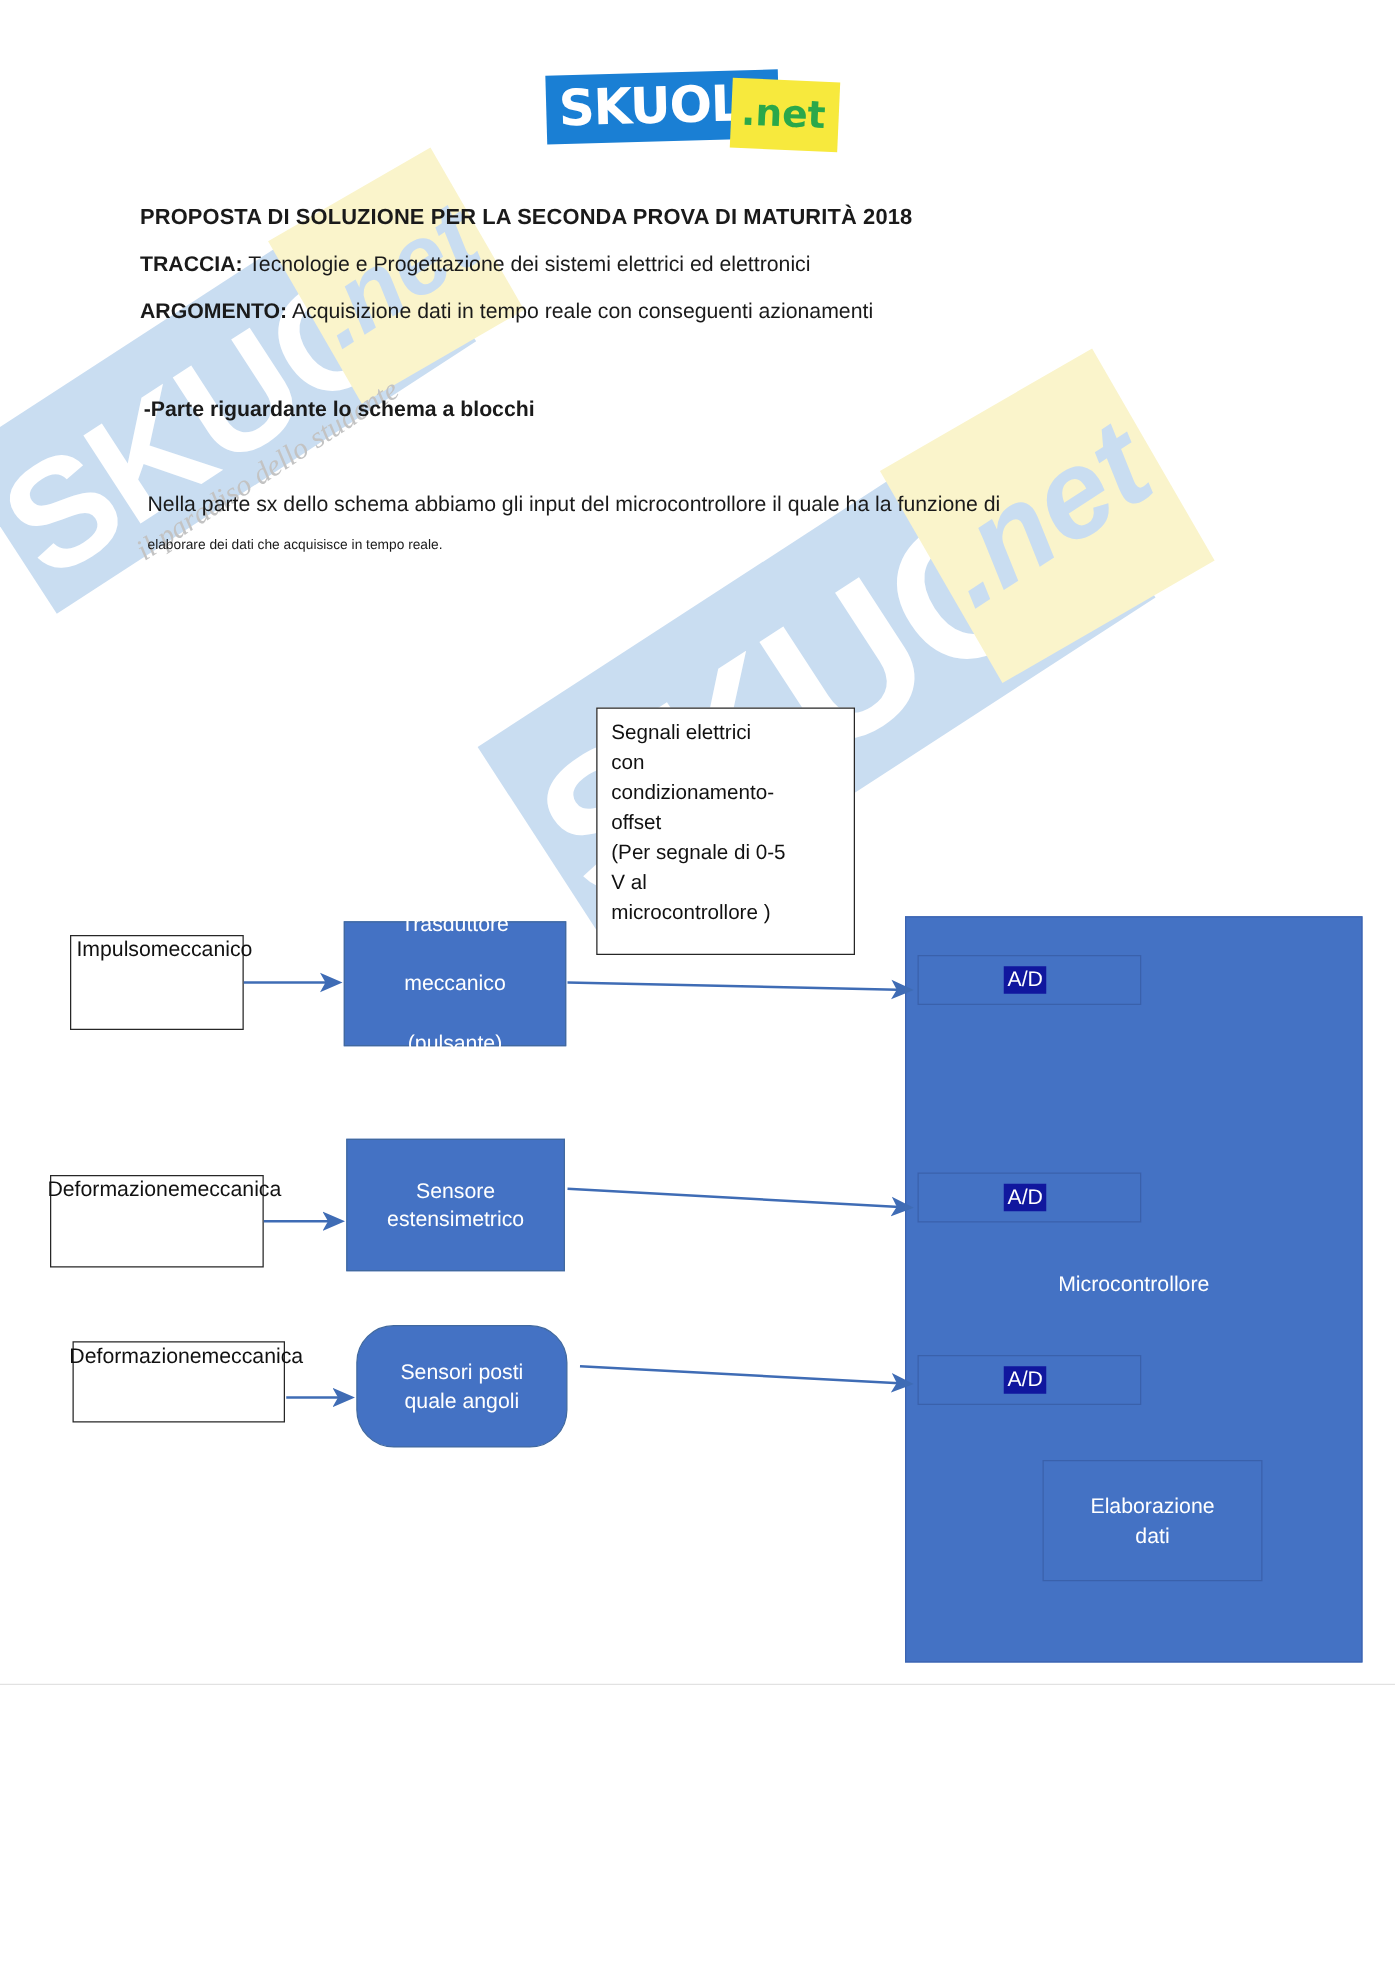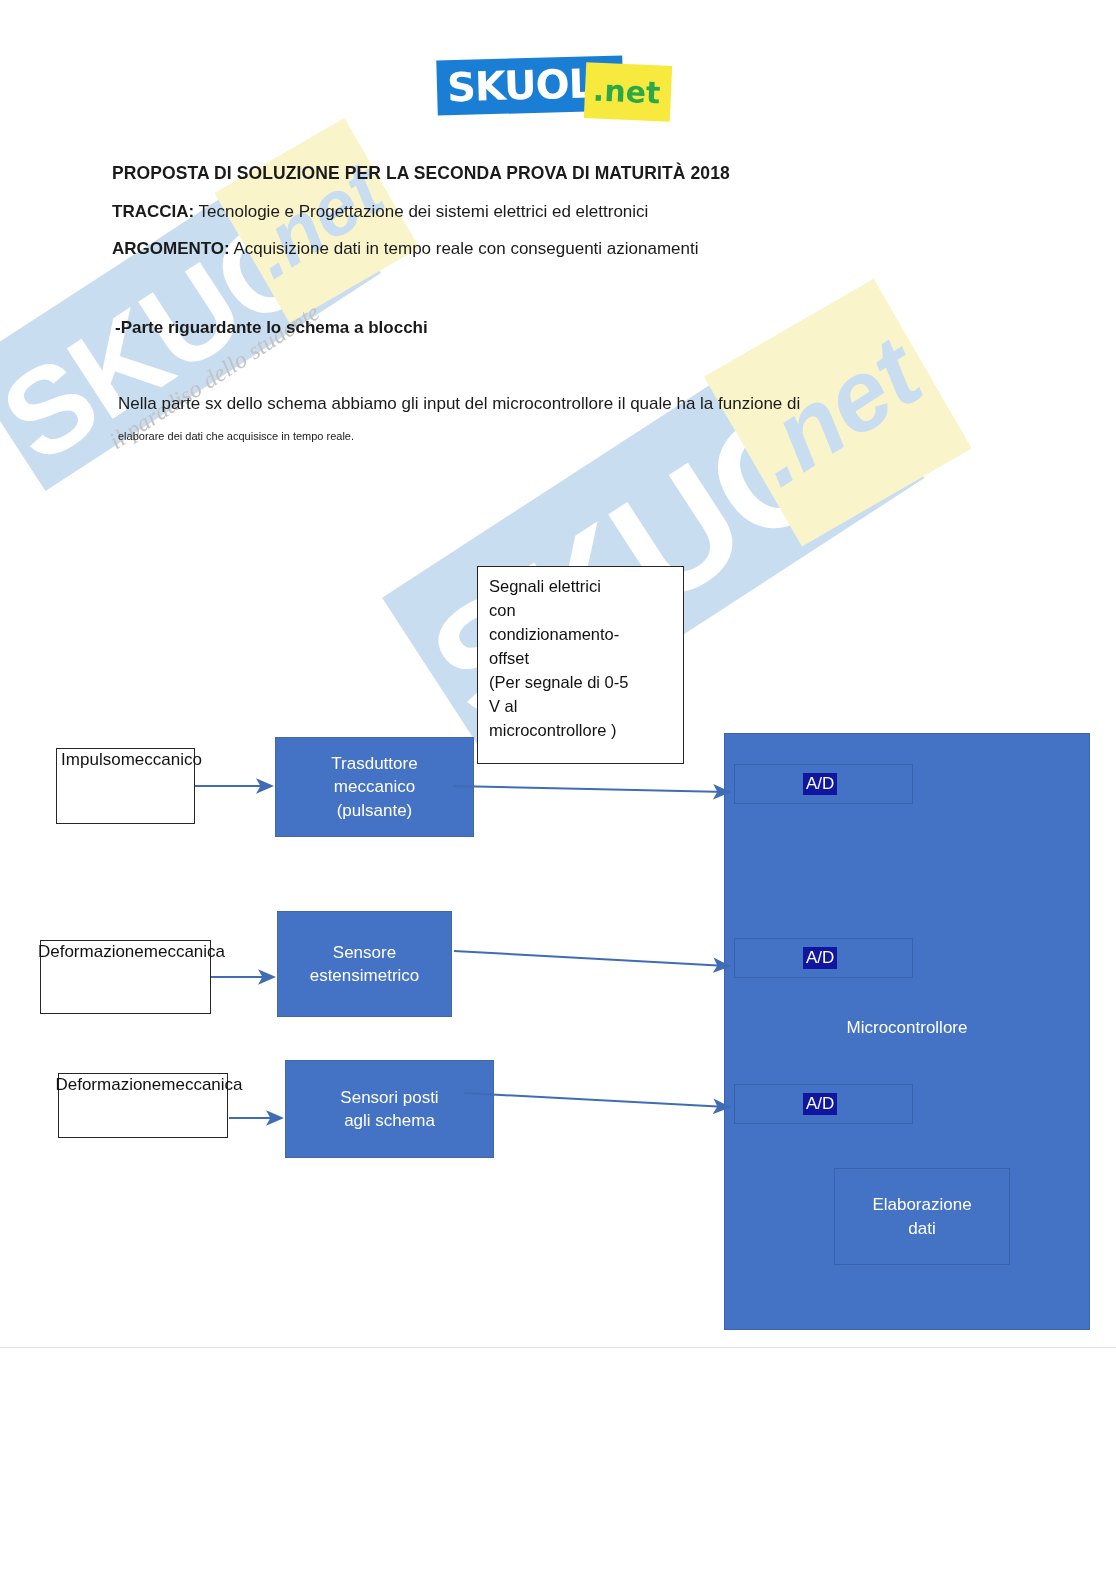--- a/index.html
+++ b/index.html
@@ -279,32 +279,32 @@
   </div>
   <div class="wbox" style="left:40px;top:940px;width:171px;height:74px;">
     <span>Deformazione</span>
     <span>meccanica</span>
   </div>
   <div class="wbox" style="left:58px;top:1073px;width:170px;height:65px;">
     <span>Deformazione</span>
     <span>meccanica</span>
   </div>
 
-  <div class="bbox" style="left:275px;top:737px;width:199px;height:100px;">
+  <div class="bbox" style="left:275px;top:737px;width:178px;height:100px;gap:24px;">
     <span>Trasduttore</span>
     <span>meccanico</span>
     <span>(pulsante)</span>
   </div>
   <div class="bbox" style="left:277px;top:911px;width:175px;height:106px;text-align:right;">
     <span>Sensore</span>
     <span>estensimetrico</span>
   </div>
-  <div class="bbox" style="left:285px;top:1060px;width:209px;height:98px;">
+  <div class="bbox" style="left:285px;top:1060px;width:169px;height:98px;border-radius:30px;">
     <span>Sensori posti</span>
-    <span>agli schema</span>
+    <span>quale angoli</span>
   </div>
 
   <div id="note-box">
     <div>Segnali elettrici</div>
     <div>con</div>
     <div>condizionamento-</div>
     <div>offset</div>
     <div>(Per segnale di 0-5</div>
     <div>V al</div>
     <div>microcontrollore )</div>

